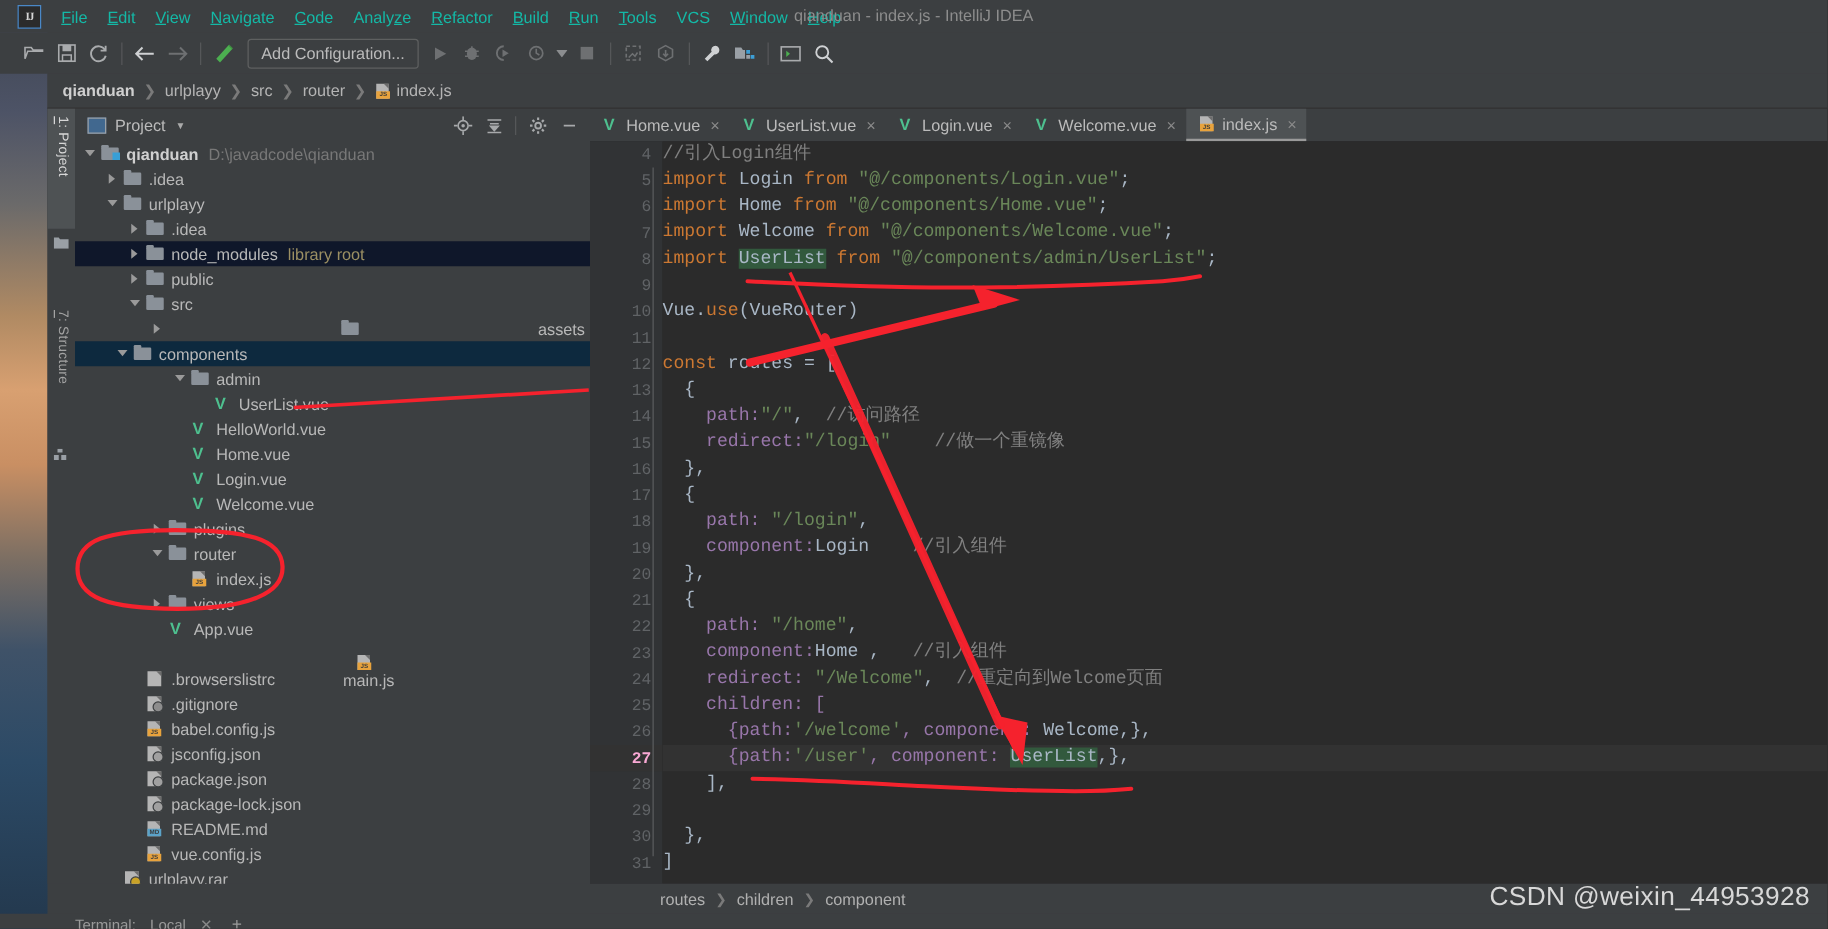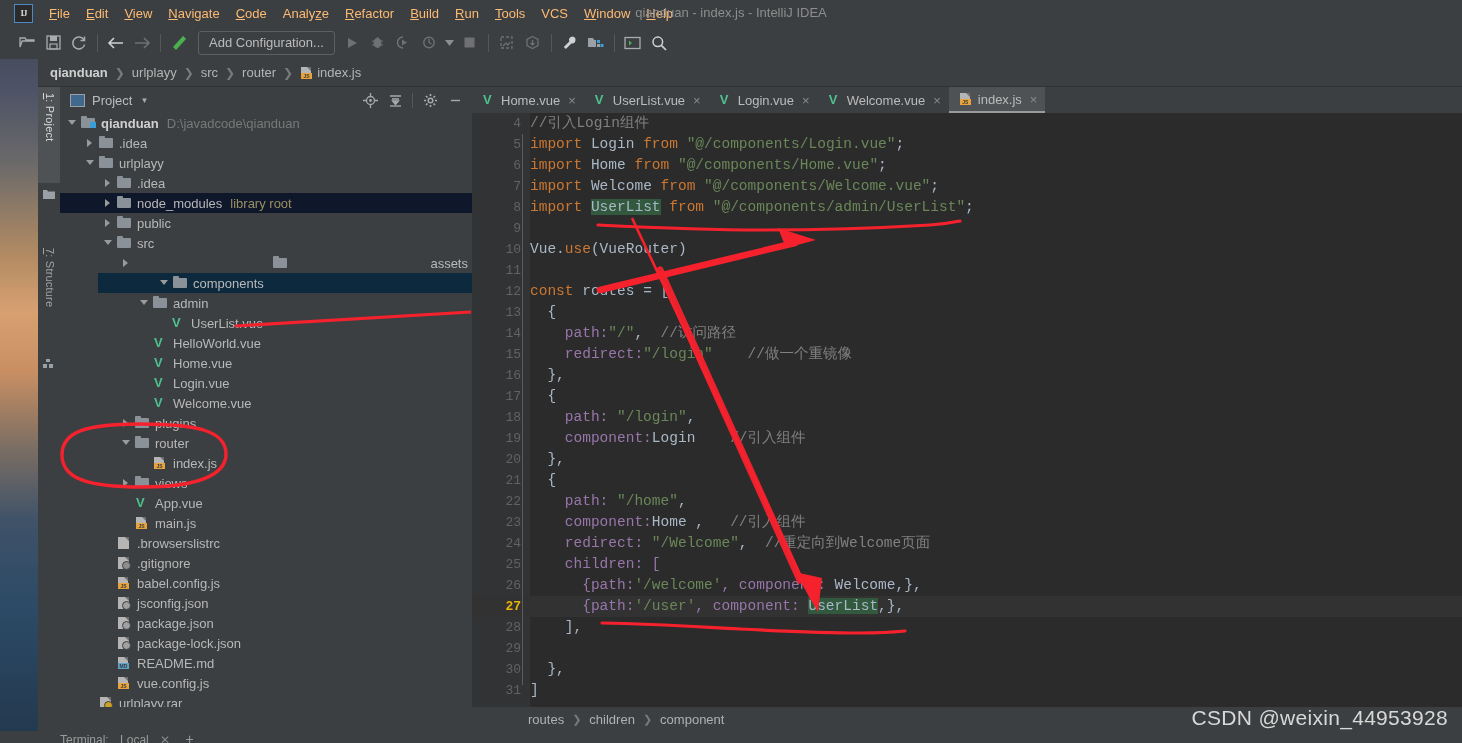--- a/index.html
+++ b/index.html
@@ -26,21 +26,21 @@
     background:#3c3f41;display:flex;align-items:center;
   }
   .ij-logo{
     width:17px;height:17px;margin-left:14px;margin-right:8px;
     border:1px solid #4a88c7;background:#2b2b2b;
     display:flex;align-items:center;justify-content:center;
     font-size:9px;font-weight:bold;color:#d6d6d6;
     font-family:"Liberation Serif",serif;letter-spacing:-1px;
   }
   .menu-item{
-    padding:3px 8px;font-size:13px;color:#fdba74;cursor:default;
+    padding:3px 8px;font-size:13px;color:#14b8a6;cursor:default;
   }
   .menu-item .mn{text-decoration:underline;}
   .win-title{
     position:absolute;left:0;top:0;width:1462px;height:26px;
     line-height:26px;text-align:center;font-size:13px;color:#8d8d8d;
     pointer-events:none;
   }
 
   
   .toolbar{
@@ -191,21 +191,21 @@
     position:relative;height:21px;line-height:21px;
     font-family:"Liberation Mono",monospace;font-size:14.5px;
     white-space:pre;color:#a9b7c6;
   }
   .cline.cur{background:#323232;}
   .gline{
     position:relative;height:21px;line-height:21px;
     font-family:"Liberation Mono",monospace;font-size:13px;
     text-align:right;padding-right:9px;color:#606366;box-sizing:border-box;
   }
-  .gline.cur{color:#eab308;font-weight:bold;background:#323232;}
+  .gline.cur{color:#f9a8d4;font-weight:bold;background:#323232;}
   .fold-m{
     position:absolute;right:-14px;top:5px;width:9px;height:9px;
     border:1px solid #777;border-radius:1px;box-sizing:border-box;
   }
   .fold-m:after{content:"";position:absolute;left:1px;top:3px;width:5px;height:1px;background:#999;}
   .fold-m.tip{border:none;}
   .fold-bar{
     position:absolute;left:50px;top:47px;width:1px;height:551px;background:#5a5c5e;
   }
 
@@ -523,21 +523,21 @@
         </div>
         <div class="row" style="padding-left: 62px; justify-content: space-between;">
           <span class="tri">
             <i></i>
           </span>
           <span class="ico">
             <span class="fold"></span>
           </span>
           <span class="lbl">assets</span>
         </div>
-        <div class="row sel" style="padding-left: 62px; margin-left: 38px;">
+        <div class="row sel" style="padding-left: 34px;">
           <span class="tri open">
             <i></i>
           </span>
           <span class="ico">
             <span class="fold"></span>
           </span>
           <span class="lbl">components</span>
         </div>
         <div class="row" style="padding-left: 80px;">
           <span class="tri open">
@@ -620,21 +620,21 @@
           </span>
           <span class="lbl">views</span>
         </div>
         <div class="row" style="padding-left: 62px;">
           <span class="tri none"></span>
           <span class="ico">
             <span class="vue">V</span>
           </span>
           <span class="lbl">App.vue</span>
         </div>
-        <div class="row" style="padding-left: 62px;">
+        <div class="row" style="padding-left: 62px; flex-direction: column;">
           <span class="tri none"></span>
           <span class="ico">
             <span class="jsf">
               <span class="pg"></span>
               <span class="tag js2">JS</span>
             </span>
           </span>
           <span class="lbl">main.js</span>
         </div>
         <div class="row" style="padding-left: 44px;">

